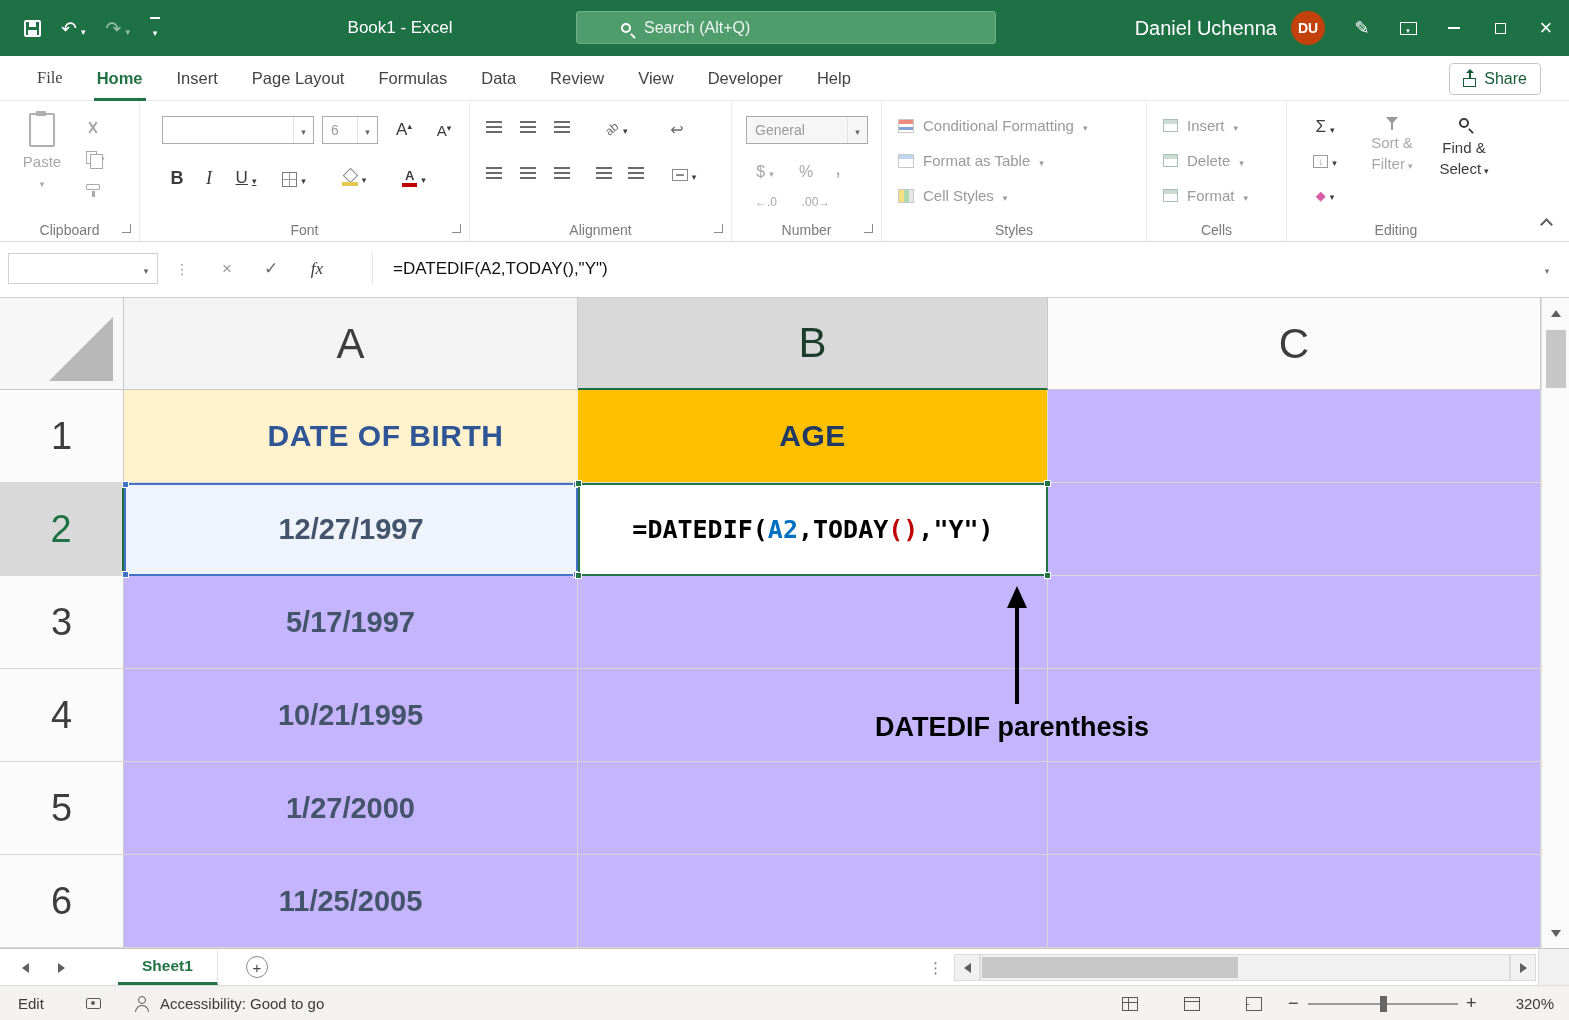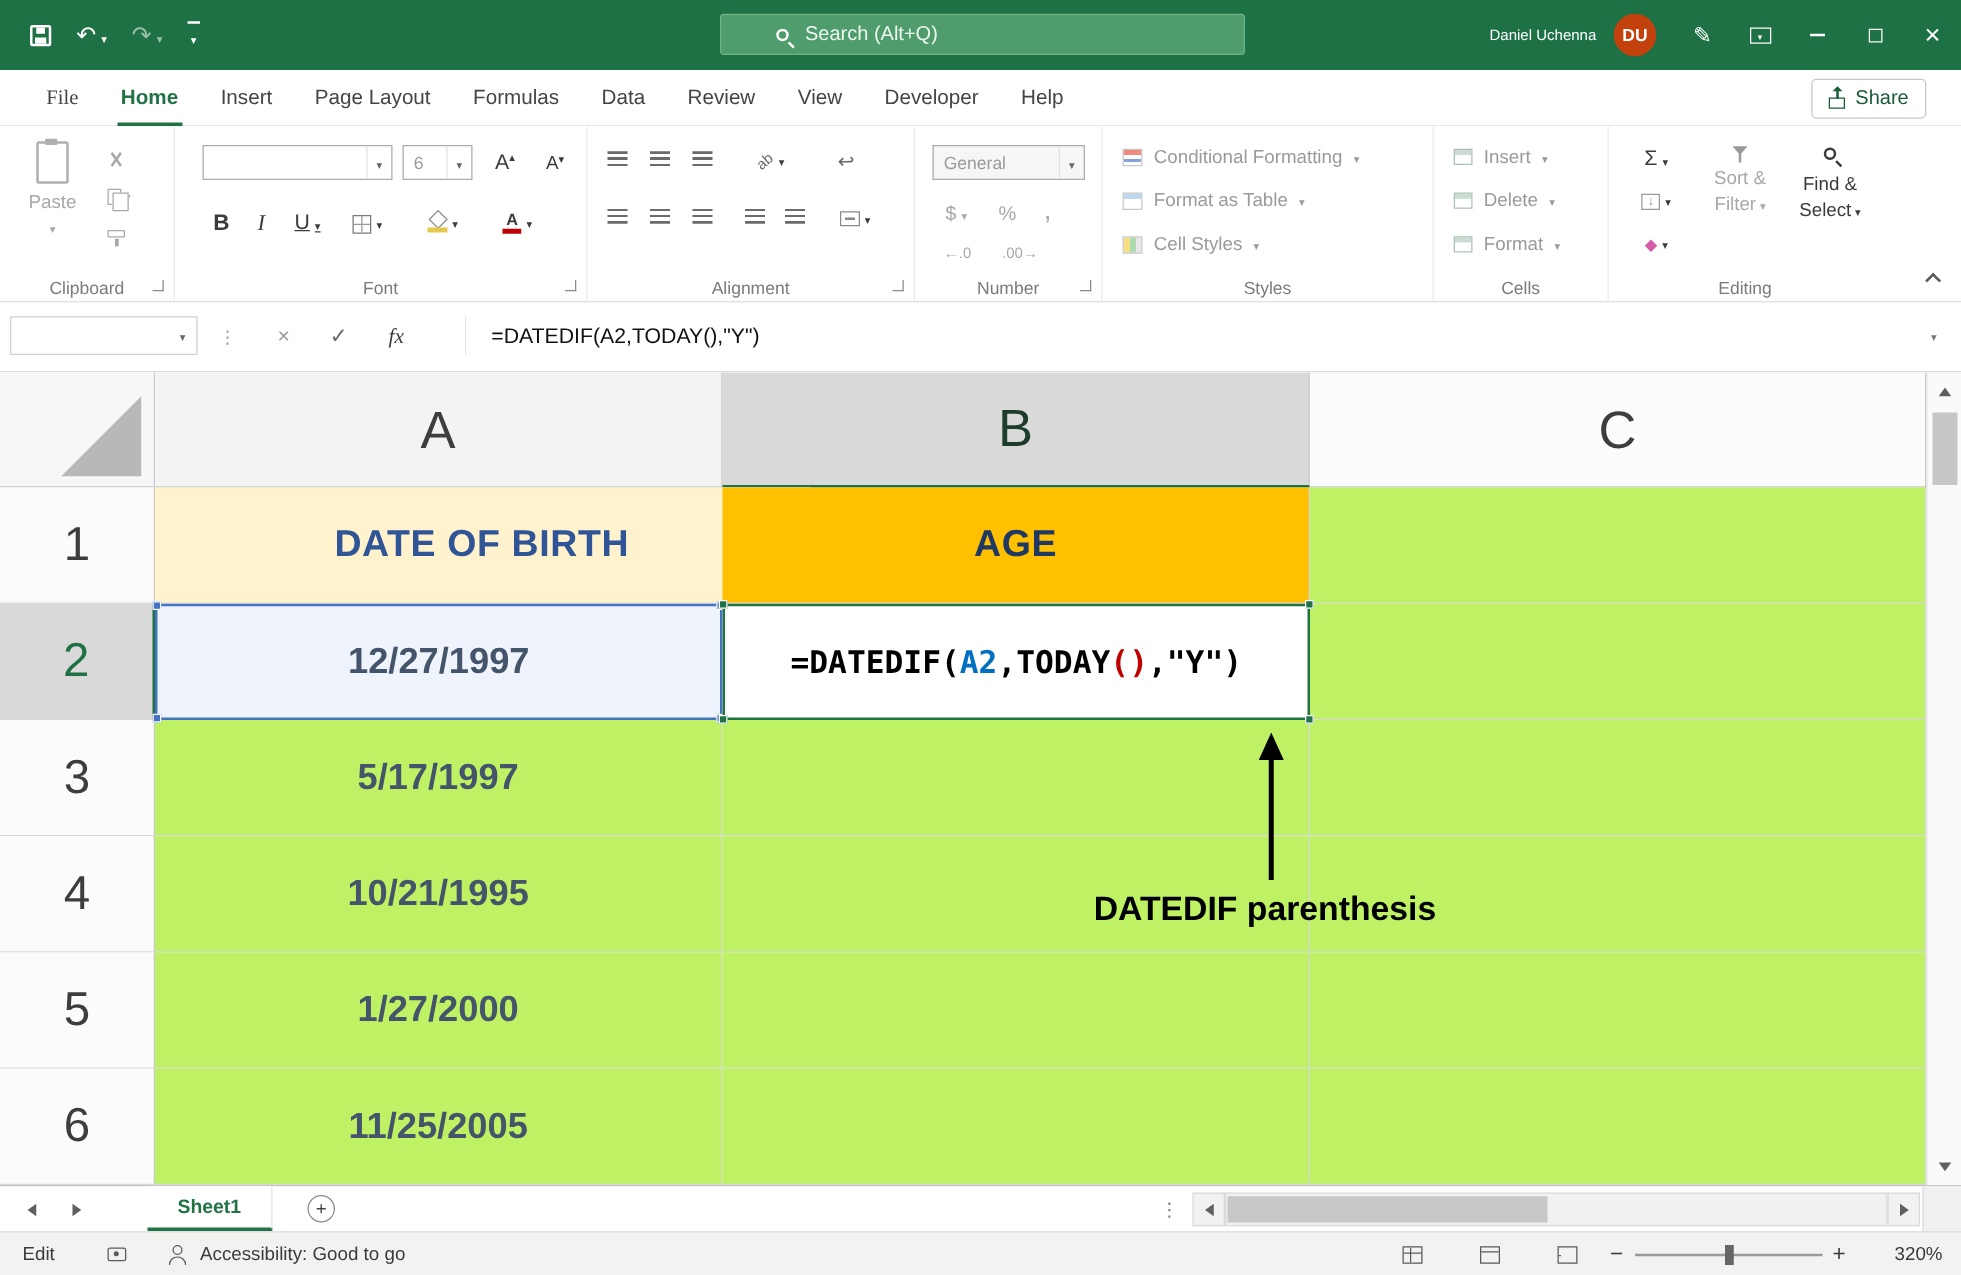--- a/index.html
+++ b/index.html
@@ -19,21 +19,21 @@
   .save-ico:before{content:"";position:absolute;left:3px;top:0;width:7px;height:5px;background:#fff;}
   .save-ico:after{content:"";position:absolute;left:2px;bottom:0;width:9px;height:5px;background:#fff;}
   .qat-custom{display:inline-flex;flex-direction:column;align-items:center;gap:1px;color:#fff;}
   .qat-custom .bar{width:10px;height:2px;background:#fff;}
   .tb-title{position:absolute;left:300px;top:0;width:200px;height:56px;display:flex;align-items:center;justify-content:center;font-size:17px;}
   .tb-search{position:absolute;left:576px;top:11px;width:420px;height:33px;background:#4F9D6C;border:1px solid #6FB287;border-radius:3px;display:flex;align-items:center;padding-left:44px;font-size:16px;color:#EFF6F1;}
   .mag{width:10px;height:10px;border:2px solid currentColor;border-radius:50%;position:relative;display:inline-block;}
   .mag:after{content:"";position:absolute;width:2px;height:6px;background:currentColor;left:9px;top:8px;transform:rotate(-45deg);}
   .tb-search .mag{color:#fff;margin-right:13px;}
   .tb-right{position:absolute;right:0;top:0;height:56px;display:flex;align-items:center;}
-  .tb-user{font-size:12px;margin-right:14px;}
+  .tb-user{font-size:20px;margin-right:14px;}
   .avatar{width:34px;height:34px;border-radius:50%;background:#c2410c;display:flex;align-items:center;justify-content:center;font-size:14px;font-weight:bold;margin-right:14px;color:#fff;}
   .tb-btn{width:46px;height:56px;display:flex;align-items:center;justify-content:center;color:#fff;}
   .minbar{width:12px;height:2px;background:#fff;display:inline-block;}
   .maxbox{width:11px;height:11px;border:1.5px solid #fff;display:inline-block;}
   .closex{font-size:22px;line-height:1;}
   .pen{font-size:18px;}
   .ribbtn{width:17px;height:13px;border:1.5px solid #fff;display:inline-flex;align-items:center;justify-content:center;}
   .ribbtn .chev:after{font-size:7px;}
 
   
@@ -113,21 +113,21 @@
   .fb-end{position:absolute;right:8px;top:11px;height:31px;width:28px;display:flex;align-items:center;justify-content:center;color:#777;}
 
   
   .grid{position:absolute;left:0;top:298px;width:1569px;height:650px;background:#fff;overflow:hidden;}
   .corner{position:absolute;left:0;top:0;width:124px;height:92px;background:#F7F7F7;border-right:1px solid #C9C9C9;border-bottom:1px solid #C9C9C9;}
   .cornertri{position:absolute;right:10px;bottom:8px;width:0;height:0;border-left:64px solid transparent;border-bottom:64px solid #B8B8B8;}
   .ch{position:absolute;top:0;height:92px;display:flex;align-items:center;justify-content:center;font-size:42px;color:#3d3d3d;border-right:1px solid #C9C9C9;border-bottom:1px solid #C9C9C9;background:#F3F3F3;}
   .ch.sel{background:#D9D9D9;border-bottom:2px solid #1E7145;color:#1C3D2B;}
   .rh{position:absolute;left:0;width:124px;height:93px;display:flex;align-items:center;justify-content:center;font-size:38px;color:#3d3d3d;border-right:1px solid #C9C9C9;border-bottom:1px solid #D8D8D8;background:#FBFBFB;}
   .rh.sel{background:#D9D9D9;color:#1E7145;border-right:2px solid #1E7145;}
-  .cell{position:absolute;display:flex;align-items:center;justify-content:center;border-right:1px solid #D8D8D8;border-bottom:1px solid #D8D8D8;background:#bef264;}
+  .cell{position:absolute;display:flex;align-items:center;justify-content:center;border-right:1px solid #D8D8D8;border-bottom:1px solid #D8D8D8;background:#c4b5fd;}
   .a1{background:#FFF2CC;color:#2F5597;font-size:30px;font-weight:bold;letter-spacing:.5px;}
   .b1{background:#FFC000;color:#1F3864;font-size:30px;font-weight:bold;letter-spacing:.5px;}
   .date{color:#44546A;font-size:29px;font-weight:bold;}
   .a2sel{background:#EFF3FB;border:2px solid #4472C4;z-index:2;}
   .b2act{border:2px solid #217346;z-index:3;background:#fff;}
   .fml{font-family:"DejaVu Sans Mono",monospace;font-size:25px;font-weight:bold;white-space:pre;}
   .hdl{position:absolute;width:7px;height:7px;border:1px solid #fff;}
   .annot{position:absolute;left:812px;top:414px;width:400px;text-align:center;font-size:27px;font-weight:bold;color:#000;}
   .arrow{position:absolute;left:995px;top:288px;}
 
@@ -181,20 +181,21 @@
         <span>↷</span>
         <span class="chev" style="margin-left:4px;"></span>
       </span>
     <span class="qbtn">
         <span class="qat-custom">
           <span class="bar"></span>
           <span class="chev"></span>
         </span>
       </span>
   </div>
+  <div class="tb-title">Book1  -  Excel</div>
   <div class="tb-search">
     <span class="mag"></span>
     <span>Search (Alt+Q)</span>
   </div>
   <div class="tb-right">
     <span class="tb-user">Daniel Uchenna</span>
     <span class="avatar">DU</span>
     <span class="tb-btn">
         <span class="pen">✎</span>
       </span>

